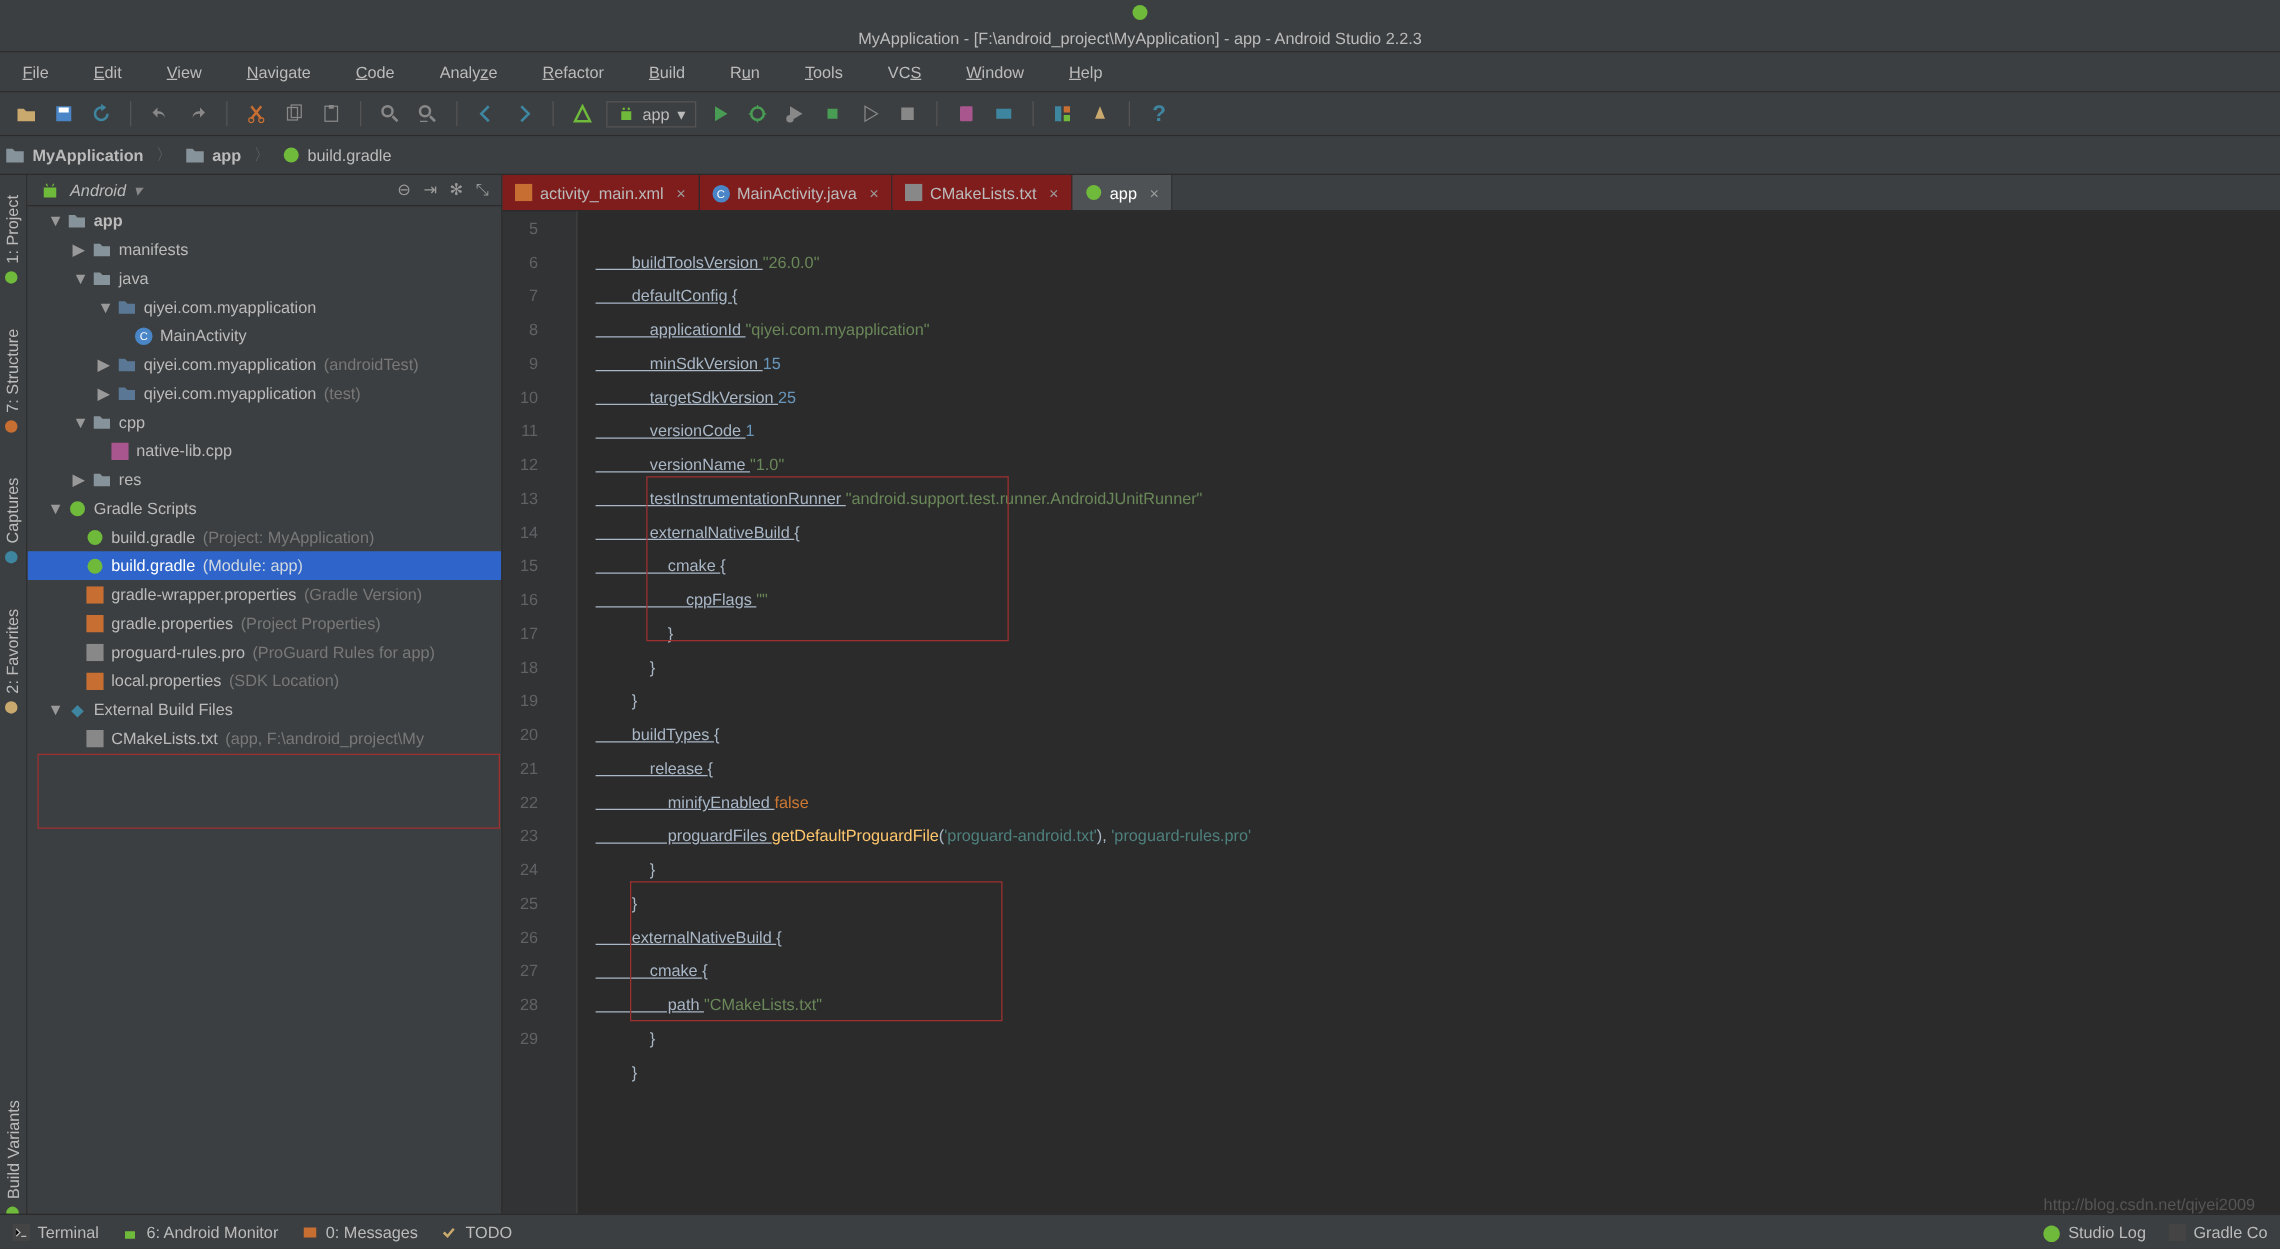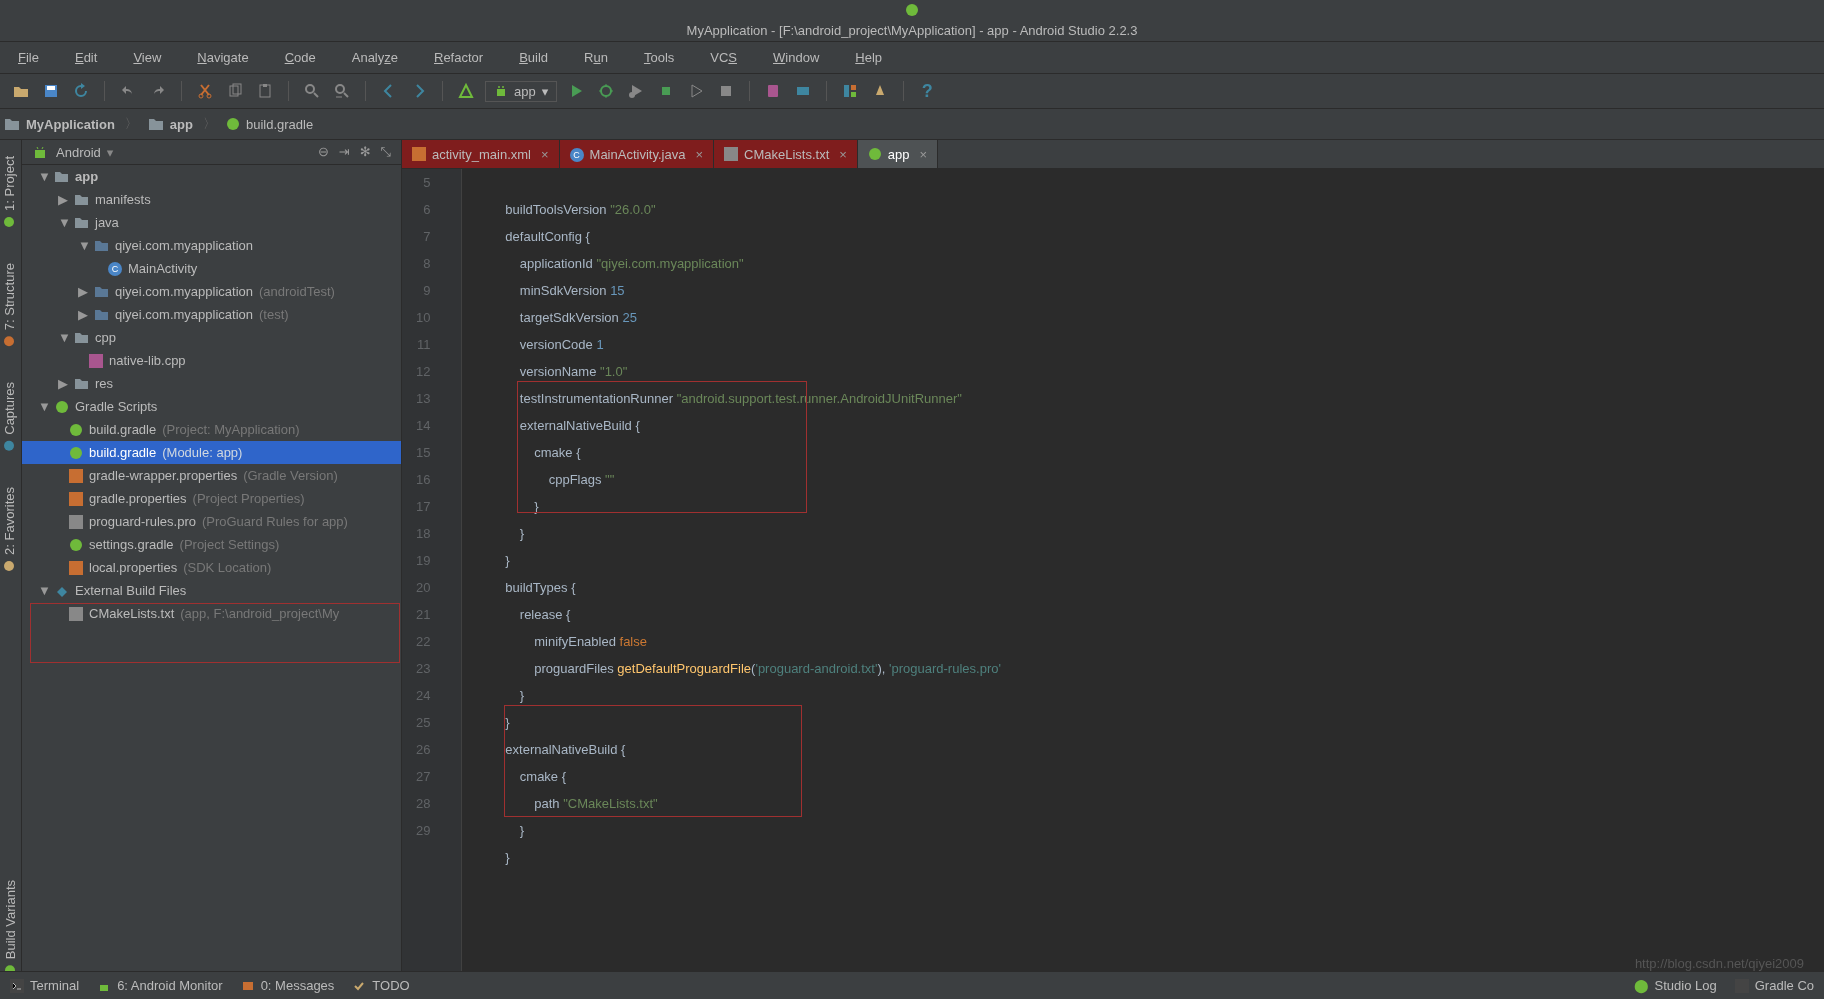--- a/index.html
+++ b/index.html
@@ -17,21 +17,21 @@
 .navbar .crumb { display:flex; align-items:center; gap:6px; color:#bbbbbb; }
 .navbar .sep { color:#666; margin:0 4px; }
 
 .main { display:flex; height:calc(100% - 148px); }
 .left-gutter { width:22px; background:#3c3f41; border-right:1px solid #2b2b2b; display:flex; flex-direction:column; justify-content:space-between; padding:8px 0; }
 .left-gutter .tab { writing-mode:vertical-rl; transform:rotate(180deg); padding:8px 2px; color:#bbbbbb; cursor:pointer; display:flex; align-items:center; gap:6px; font-size:12px; }
 .left-gutter .tab .dot { width:10px; height:10px; border-radius:50%; display:inline-block; }
 
 .project-panel { width:380px; background:#3c3f41; border-right:1px solid #2b2b2b; display:flex; flex-direction:column; }
 .project-header { padding:4px 10px; display:flex; align-items:center; gap:8px; border-bottom:1px solid #2b2b2b; background:#3c3f41; }
-.project-header .title { flex:1; color:#bbbbbb; display:flex; align-items:flex-end; gap:6px; }
+.project-header .title { flex:1; color:#bbbbbb; display:flex; align-items:flex-end; gap:6px;font-style:italic; }
 .project-header .acts { display:flex; gap:10px; color:#999; }
 .tree { overflow:auto; font-size:13px; }
 .tree .row { display:flex; align-items:center; padding:4px 6px; gap:6px; white-space:nowrap; cursor:pointer; }
 .tree .row.sel { background:#2f65ca; color:#fff; }
 .tree .row .indent { display:inline-block; }
 .tree .arrow { width:10px; display:inline-block; color:#999; }
 .tree .icon { width:15px; height:15px; display:inline-flex; align-items:center; justify-content:center; }
 .tree .dim { color:#787878; }
 .folder-ic { color:#87939a; }
 .gradle-ic { color:#6fba3b; }
@@ -45,21 +45,21 @@
 .tab-item.active { background:#4e5254; color:#fff; }
 .tab-item .close { color:#999; margin-left:4px; }
 .code { flex:1; display:flex; font-family:"Consolas","Courier New",monospace; font-size:14px; line-height:27px; overflow:auto; position:relative; }
 .gutter-num { background:#313335; color:#606366; text-align:right; padding:0 14px; user-select:none; }
 .gutter-fold { width:18px; background:#313335; border-right:1px solid #414141; }
 .code-body { padding:0 14px; color:#a9b7c6; position:relative; white-space:pre; }
 .kw { color:#cc7832; }
 .str { color:#6a8759; }
 .num { color:#6897bb; }
 .fn { color:#ffc66d; }
-.ident { color:#a9b7c6; }
+.ident { color:#a9b7c6;text-decoration:underline; }
 .str2 { color:#4e807d; }
 .highlight-box { position:absolute; border:1px solid #a03030; pointer-events:none; }
 
 .statusbar { position:absolute; bottom:0; left:0; right:0; height:28px; background:#3c3f41; border-top:1px solid #2b2b2b; display:flex; align-items:center; justify-content:space-between; padding:0 10px; font-size:12px; }
 .statusbar .left { display:flex; gap:18px; align-items:center; }
 .statusbar .item { display:flex; align-items:center; gap:6px; cursor:pointer; color:#bbbbbb; }
 .statusbar .right { display:flex; gap:18px; color:#888; }
 .watermark { position:absolute; right:20px; bottom:28px; color:#555; font-size:13px; }
 
 svg { display:block; }
@@ -466,30 +466,20 @@
         </div>
       <div class="row">
           <span class="indent" style="width:34px"></span>
           <span class="icon">
             <svg width="14" height="14" viewBox="0 0 14 14">
               <rect width="14" height="14" fill="#888"></rect>
             </svg>
           </span>
           <span>proguard-rules.pro</span> 
           <span class="dim">(ProGuard Rules for app)</span>
-        </div>
-      <div class="row">
-          <span class="indent" style="width:34px"></span>
-          <span class="icon gradle-ic">
-            <svg width="14" height="14" viewBox="0 0 14 14">
-              <circle cx="7" cy="7" r="6" fill="#6fba3b"></circle>
-            </svg>
-          </span>
-          <span>settings.gradle</span> 
-          <span class="dim">(Project Settings)</span>
         </div>
       <div class="row">
           <span class="indent" style="width:34px"></span>
           <span class="icon prop-ic">
             <svg width="14" height="14" viewBox="0 0 14 14">
               <rect width="14" height="14" fill="#c76e32"></rect>
             </svg>
           </span>
           <span>local.properties</span> 
           <span class="dim">(SDK Location)</span>

